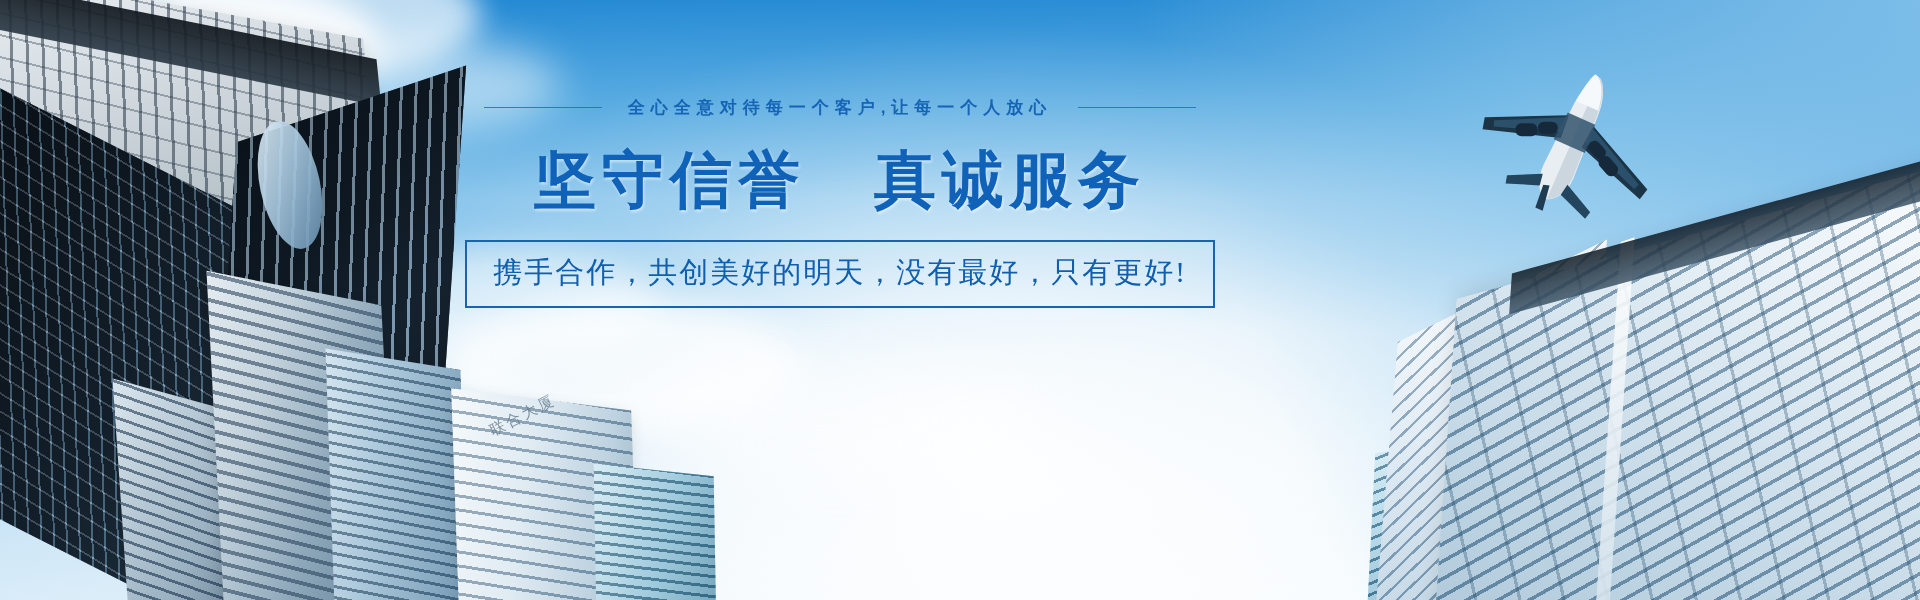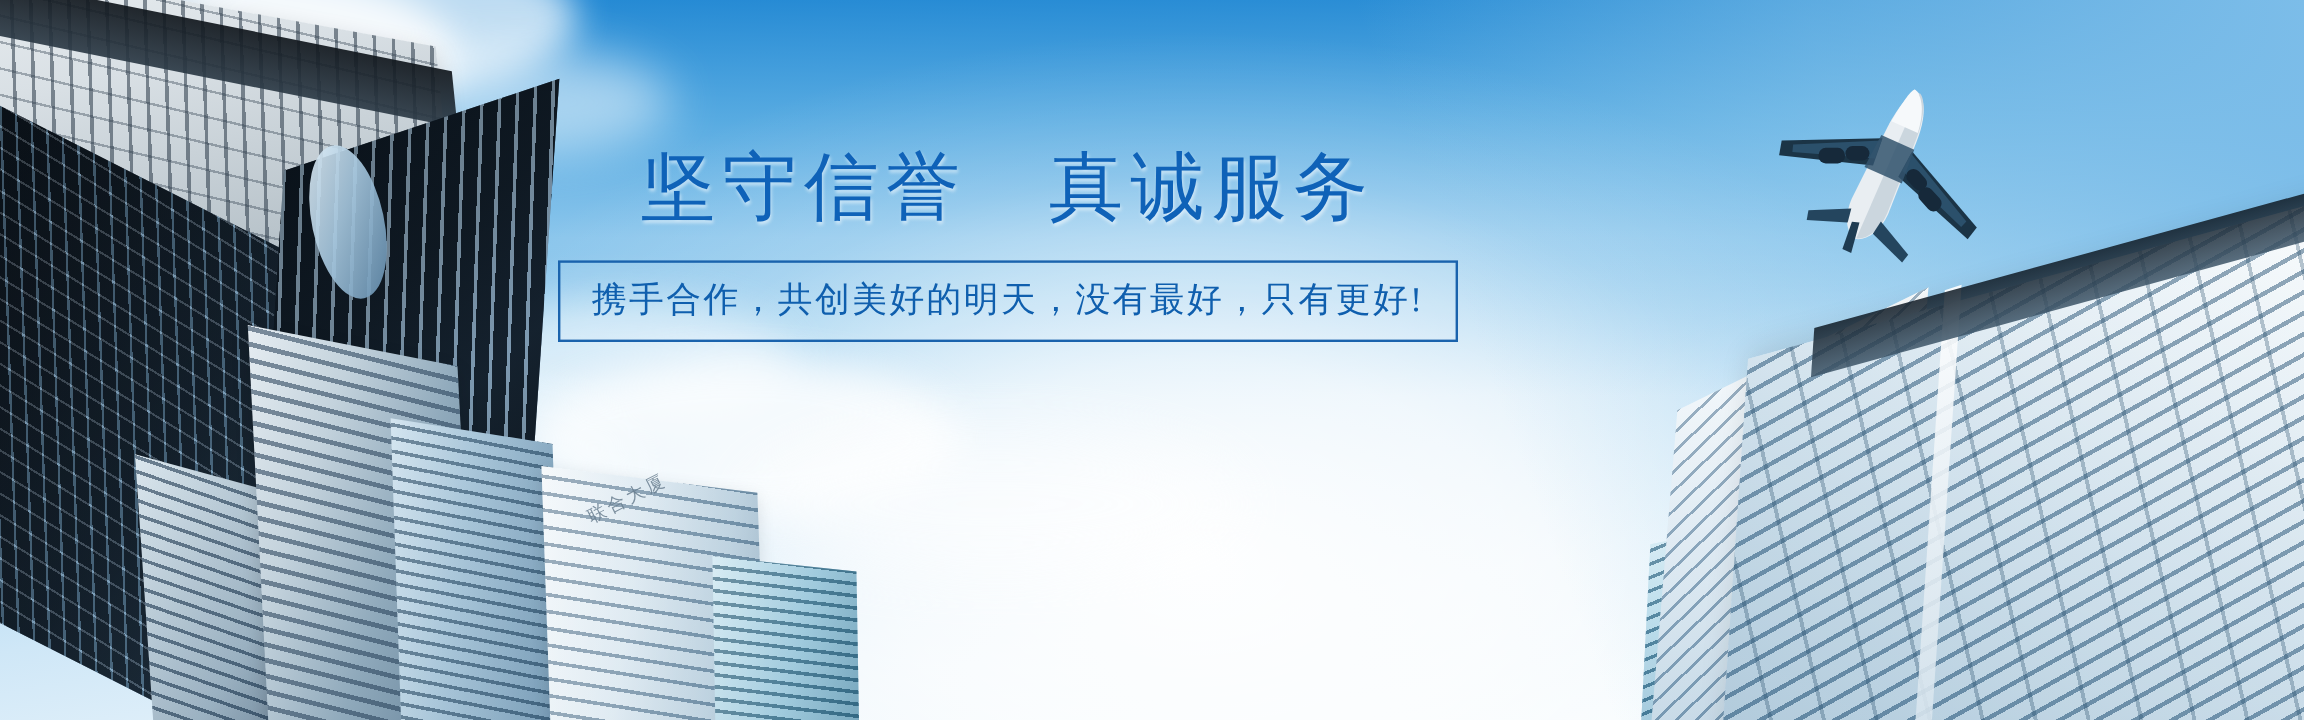--- a/index.html
+++ b/index.html
@@ -203,21 +203,21 @@
   }
   .rule{height:1px;background:#1a6fc0;opacity:.85;flex:0 0 118px;}
   .tagline{
     font-family:"Liberation Sans",sans-serif;
     font-size:17px;font-weight:700;color:#1664b5;
     letter-spacing:6px;white-space:nowrap;
   }
   .headline{
     margin-top:28px;
     font-family:"Liberation Serif",serif;
-    font-size:62px;font-weight:400;color:#0f62b8;
+    font-size:62px;font-weight:700;color:#0f62b8;
     letter-spacing:6px;line-height:1.08;white-space:nowrap;
     text-shadow:1px 2px 3px rgba(255,255,255,.55);
   }
   .subtitle-wrap{
     margin-top:26px;display:flex;justify-content:center;
   }
   .subtitle{
     border:2px solid #1a63ad;
     padding:11px 26px 13px;
     font-family:"Liberation Serif",serif;
@@ -292,20 +292,25 @@
         <rect x="134" y="80" width="22" height="13" rx="6" fill="#16293a" transform="rotate(24 145 86)"></rect>
         <rect x="118" y="70" width="20" height="12" rx="6" fill="#16293a" transform="rotate(24 128 76)"></rect>
 
         <path d="M86 54 L116 54 L118 84 L84 84 Z" fill="#32536d" opacity=".85"></path>
       </g>
     </svg>
   </div>
 
   <div class="content">
 
+    <div class="tagline-row">
+      <span class="rule"></span>
+      <span class="tagline">全心全意对待每一个客户,让每一个人放心</span>
+      <span class="rule"></span>
+    </div>
 
     <div class="headline">坚守信誉　真诚服务</div>
 
     <div class="subtitle-wrap">
       <div class="subtitle">携手合作，共创美好的明天，没有最好，只有更好!</div>
     </div>
 
   </div>
 </div>
 

